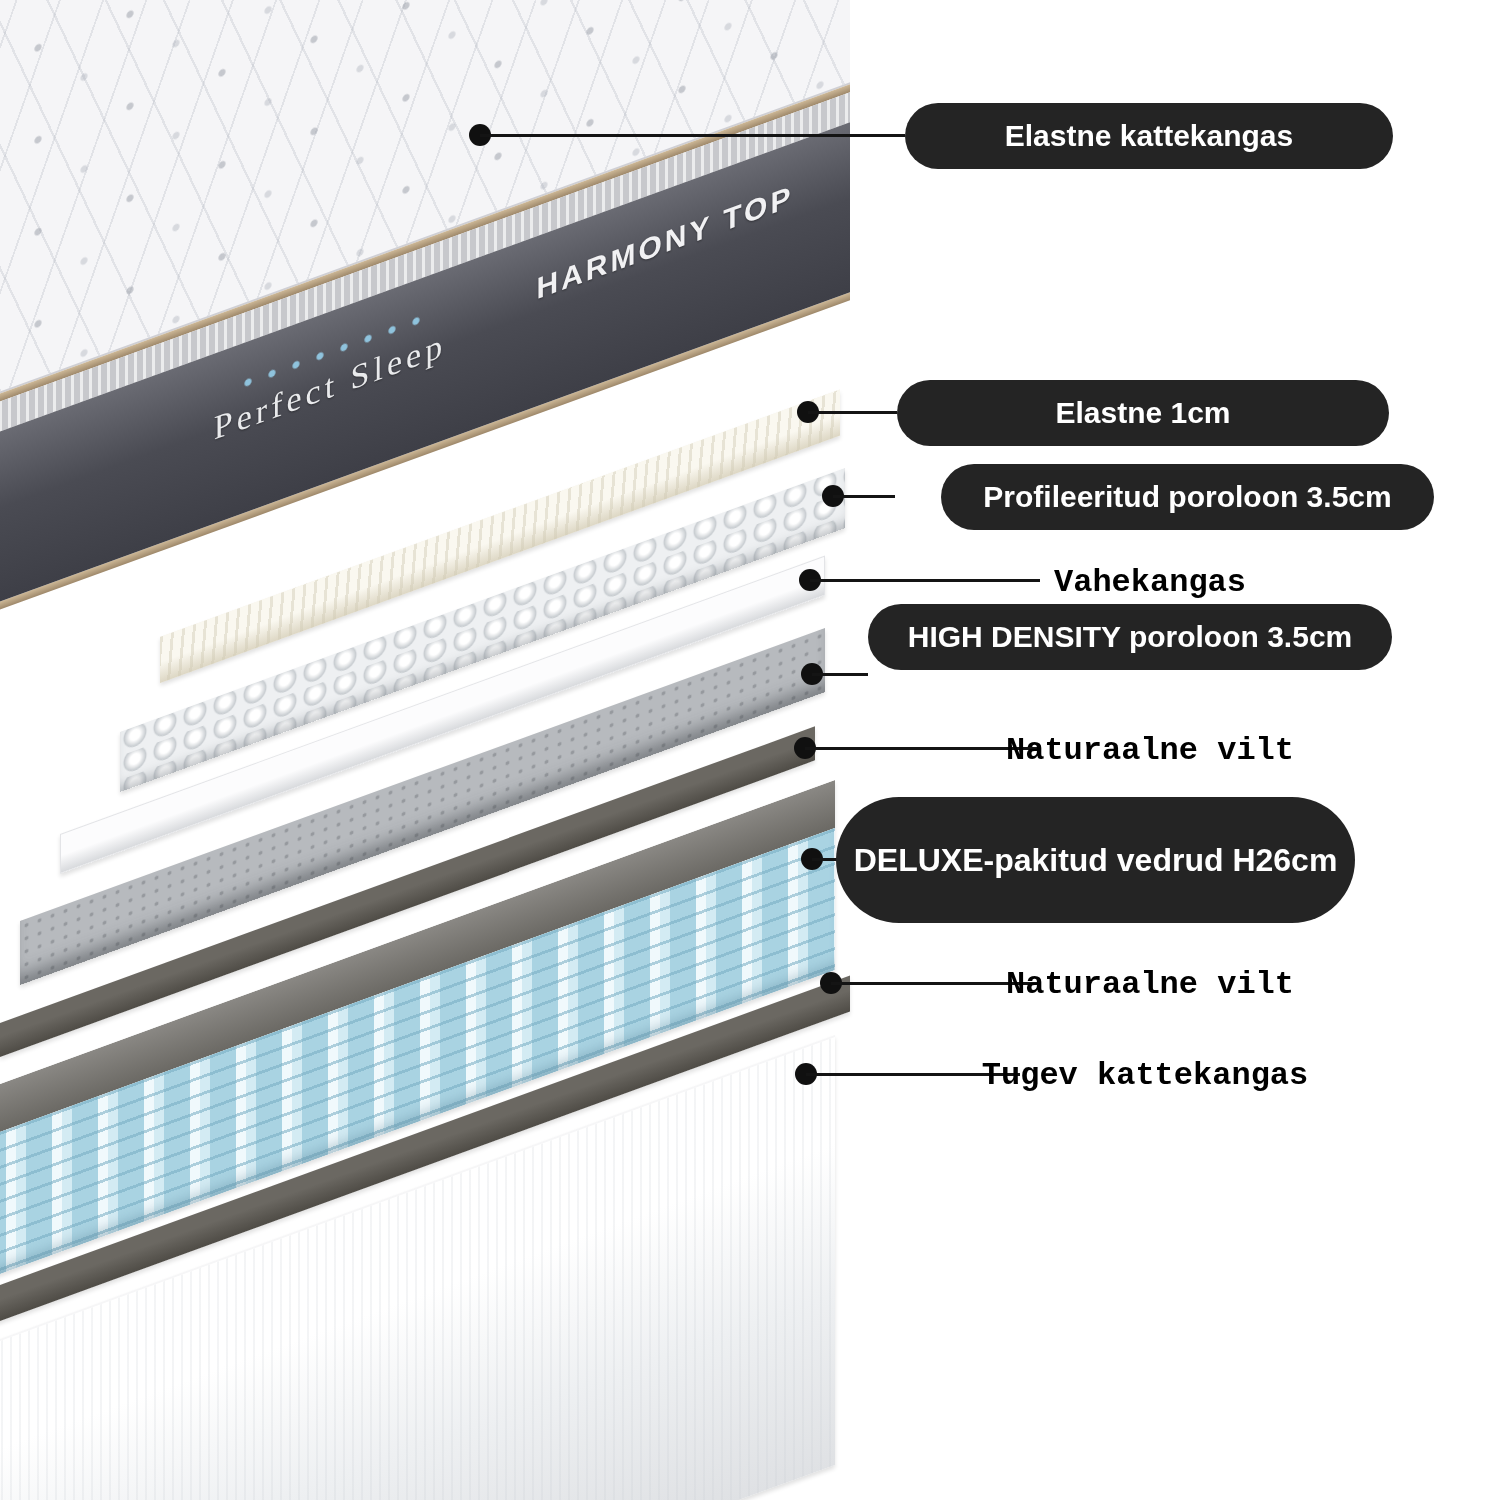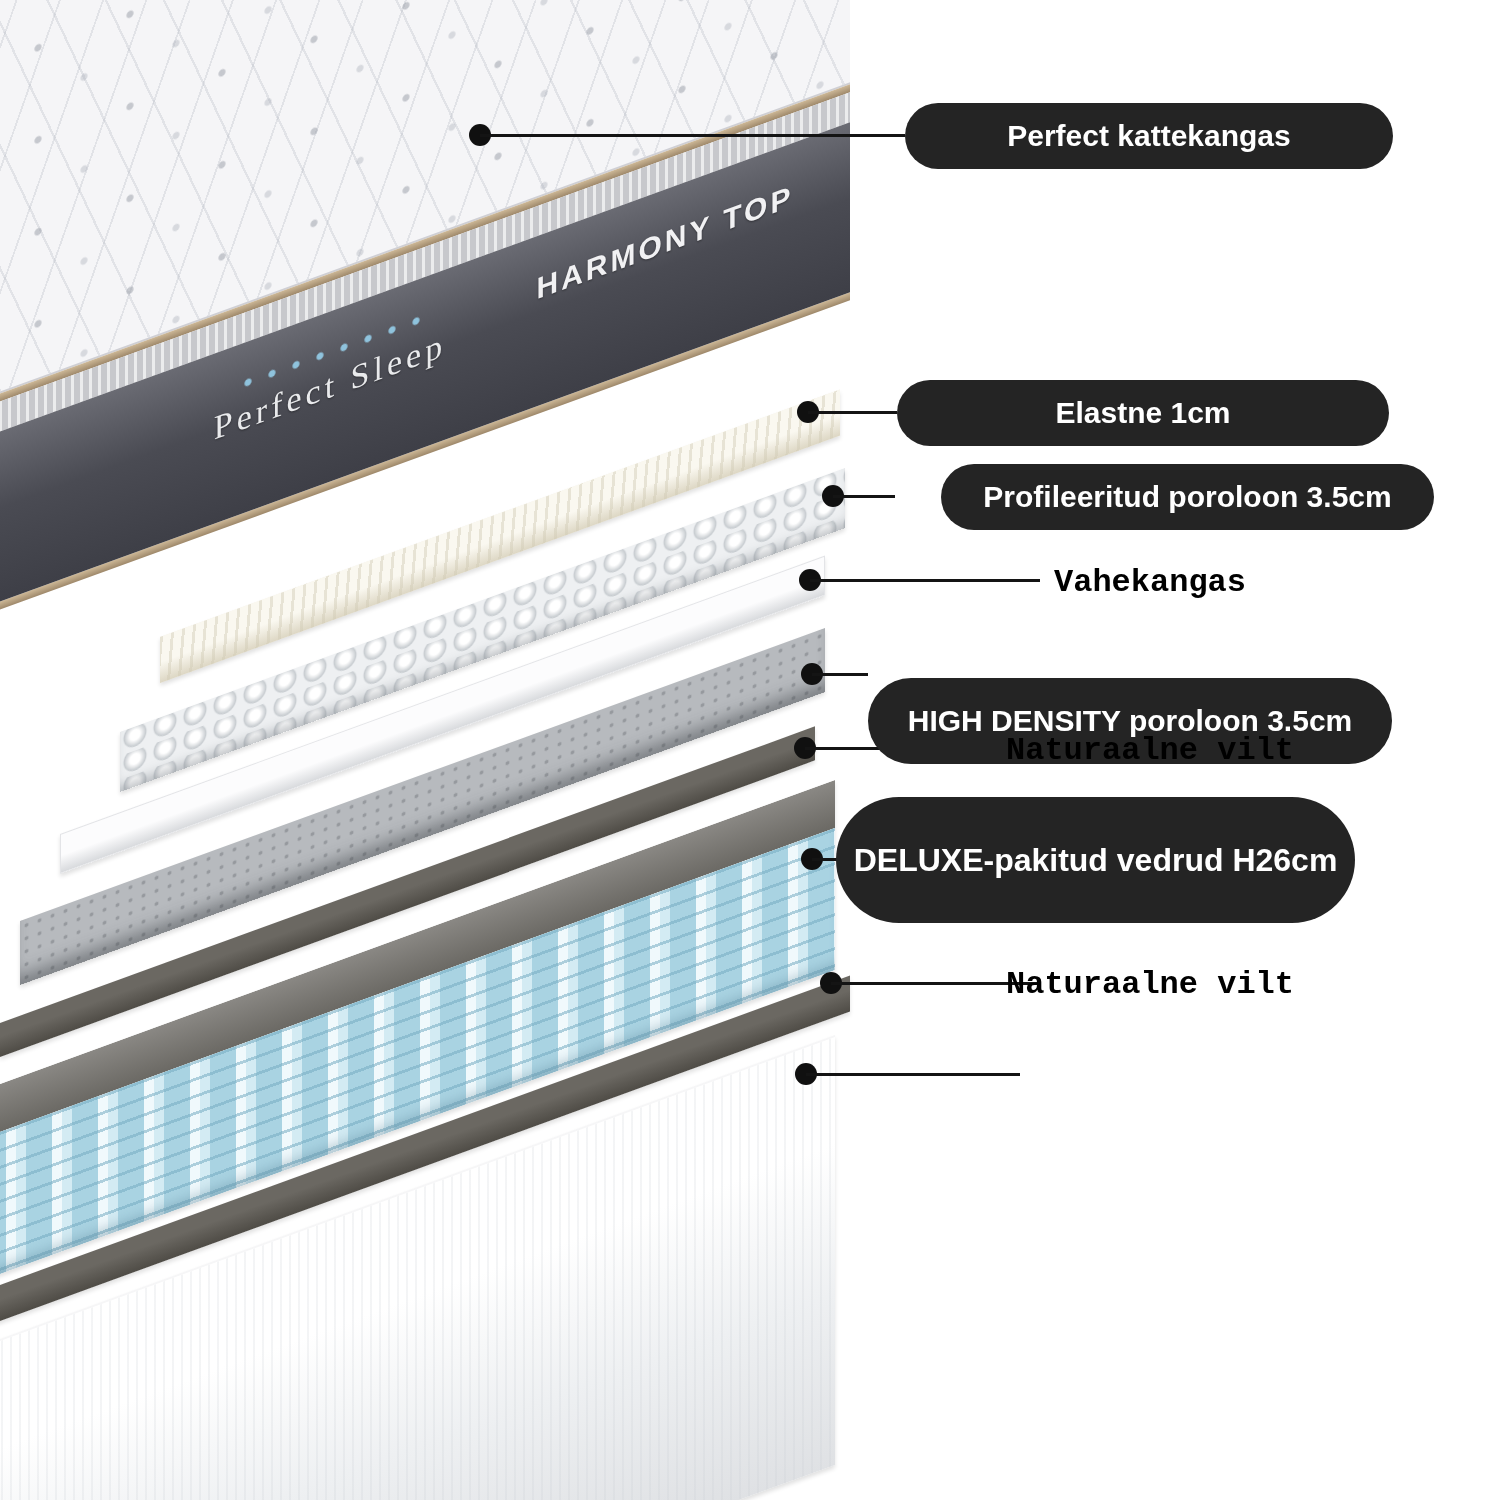--- a/index.html
+++ b/index.html
@@ -139,46 +139,47 @@
   <div class="layer layer-felt" style="left:0px;   top:1023px; width:815px; height:34px;  z-index:5;"></div>
   <div class="layer layer-springs" style="left:-80px; top:1113px; width:915px; height:190px; z-index:4;">
     <div class="springs-top"></div>
     <div class="springs-body"></div>
   </div>
   <div class="layer layer-felt" style="left:-80px; top:1314px; width:930px; height:36px;  z-index:3;"></div>
   <div class="layer layer-base" style="left:-80px; top:1368px; width:915px; height:430px; z-index:2;"></div>
 
   <div class="cdot" style="left:469px; top:124px;"></div>
   <div class="cline" style="left:480px; top:134px; width:425px;"></div>
-  <div class="pill" style="left:905px; top:103px; width:488px; height:66px;">Perfect kattekangas</div>
+  <div class="pill" style="left:905px; top:103px; width:488px; height:66px;">Elastne kattekangas</div>
 
   <div class="cdot" style="left:797px; top:401px;"></div>
   <div class="cline" style="left:808px; top:411px; width:89px;"></div>
   <div class="pill" style="left:897px; top:380px; width:492px; height:66px;">Elastne 1cm</div>
 
   <div class="cdot" style="left:822px; top:485px;"></div>
   <div class="cline" style="left:833px; top:495px; width:62px;"></div>
   <div class="pill" style="left:941px; top:464px; width:493px; height:66px;">Profileeritud poroloon 3.5cm</div>
 
   <div class="cdot" style="left:799px; top:569px;"></div>
   <div class="cline" style="left:810px; top:579px; width:230px;"></div>
   <div class="plain-label" style="left:1000px; top:560px; width:300px; height:44px;">Vahekangas</div>
 
   <div class="cdot" style="left:801px; top:663px;"></div>
   <div class="cline" style="left:812px; top:673px; width:56px;"></div>
-  <div class="pill" style="left:868px; top:678px; width:524px; height:86px;">HIGH DENSITY poroloon 3.5cm</div>
+  <div class="pill" style="left:868px; top:604px; width:524px; height:66px;">HIGH DENSITY poroloon 3.5cm</div>
 
   <div class="cdot" style="left:794px; top:737px;"></div>
   <div class="cline" style="left:805px; top:747px; width:235px;"></div>
   <div class="plain-label" style="left:1000px; top:728px; width:300px; height:44px;">Naturaalne vilt</div>
 
   <div class="cdot" style="left:801px; top:848px;"></div>
   <div class="cline" style="left:812px; top:858px; width:76px;"></div>
   <div class="pill pill-large" style="left:836px; top:797px; width:519px; height:126px; border-radius:63px;">DELUXE-pakitud vedrud H26cm</div>
 
   <div class="cdot" style="left:820px; top:972px;"></div>
   <div class="cline" style="left:831px; top:982px; width:209px;"></div>
   <div class="plain-label" style="left:1000px; top:962px; width:300px; height:44px;">Naturaalne vilt</div>
 
   <div class="cdot" style="left:795px; top:1063px;"></div>
   <div class="cline" style="left:806px; top:1073px; width:214px;"></div>
+  <div class="plain-label" style="left:985px; top:1053px; width:320px; height:44px;">Tugev kattekangas</div>
 
 </div>
 
 </body></html>

